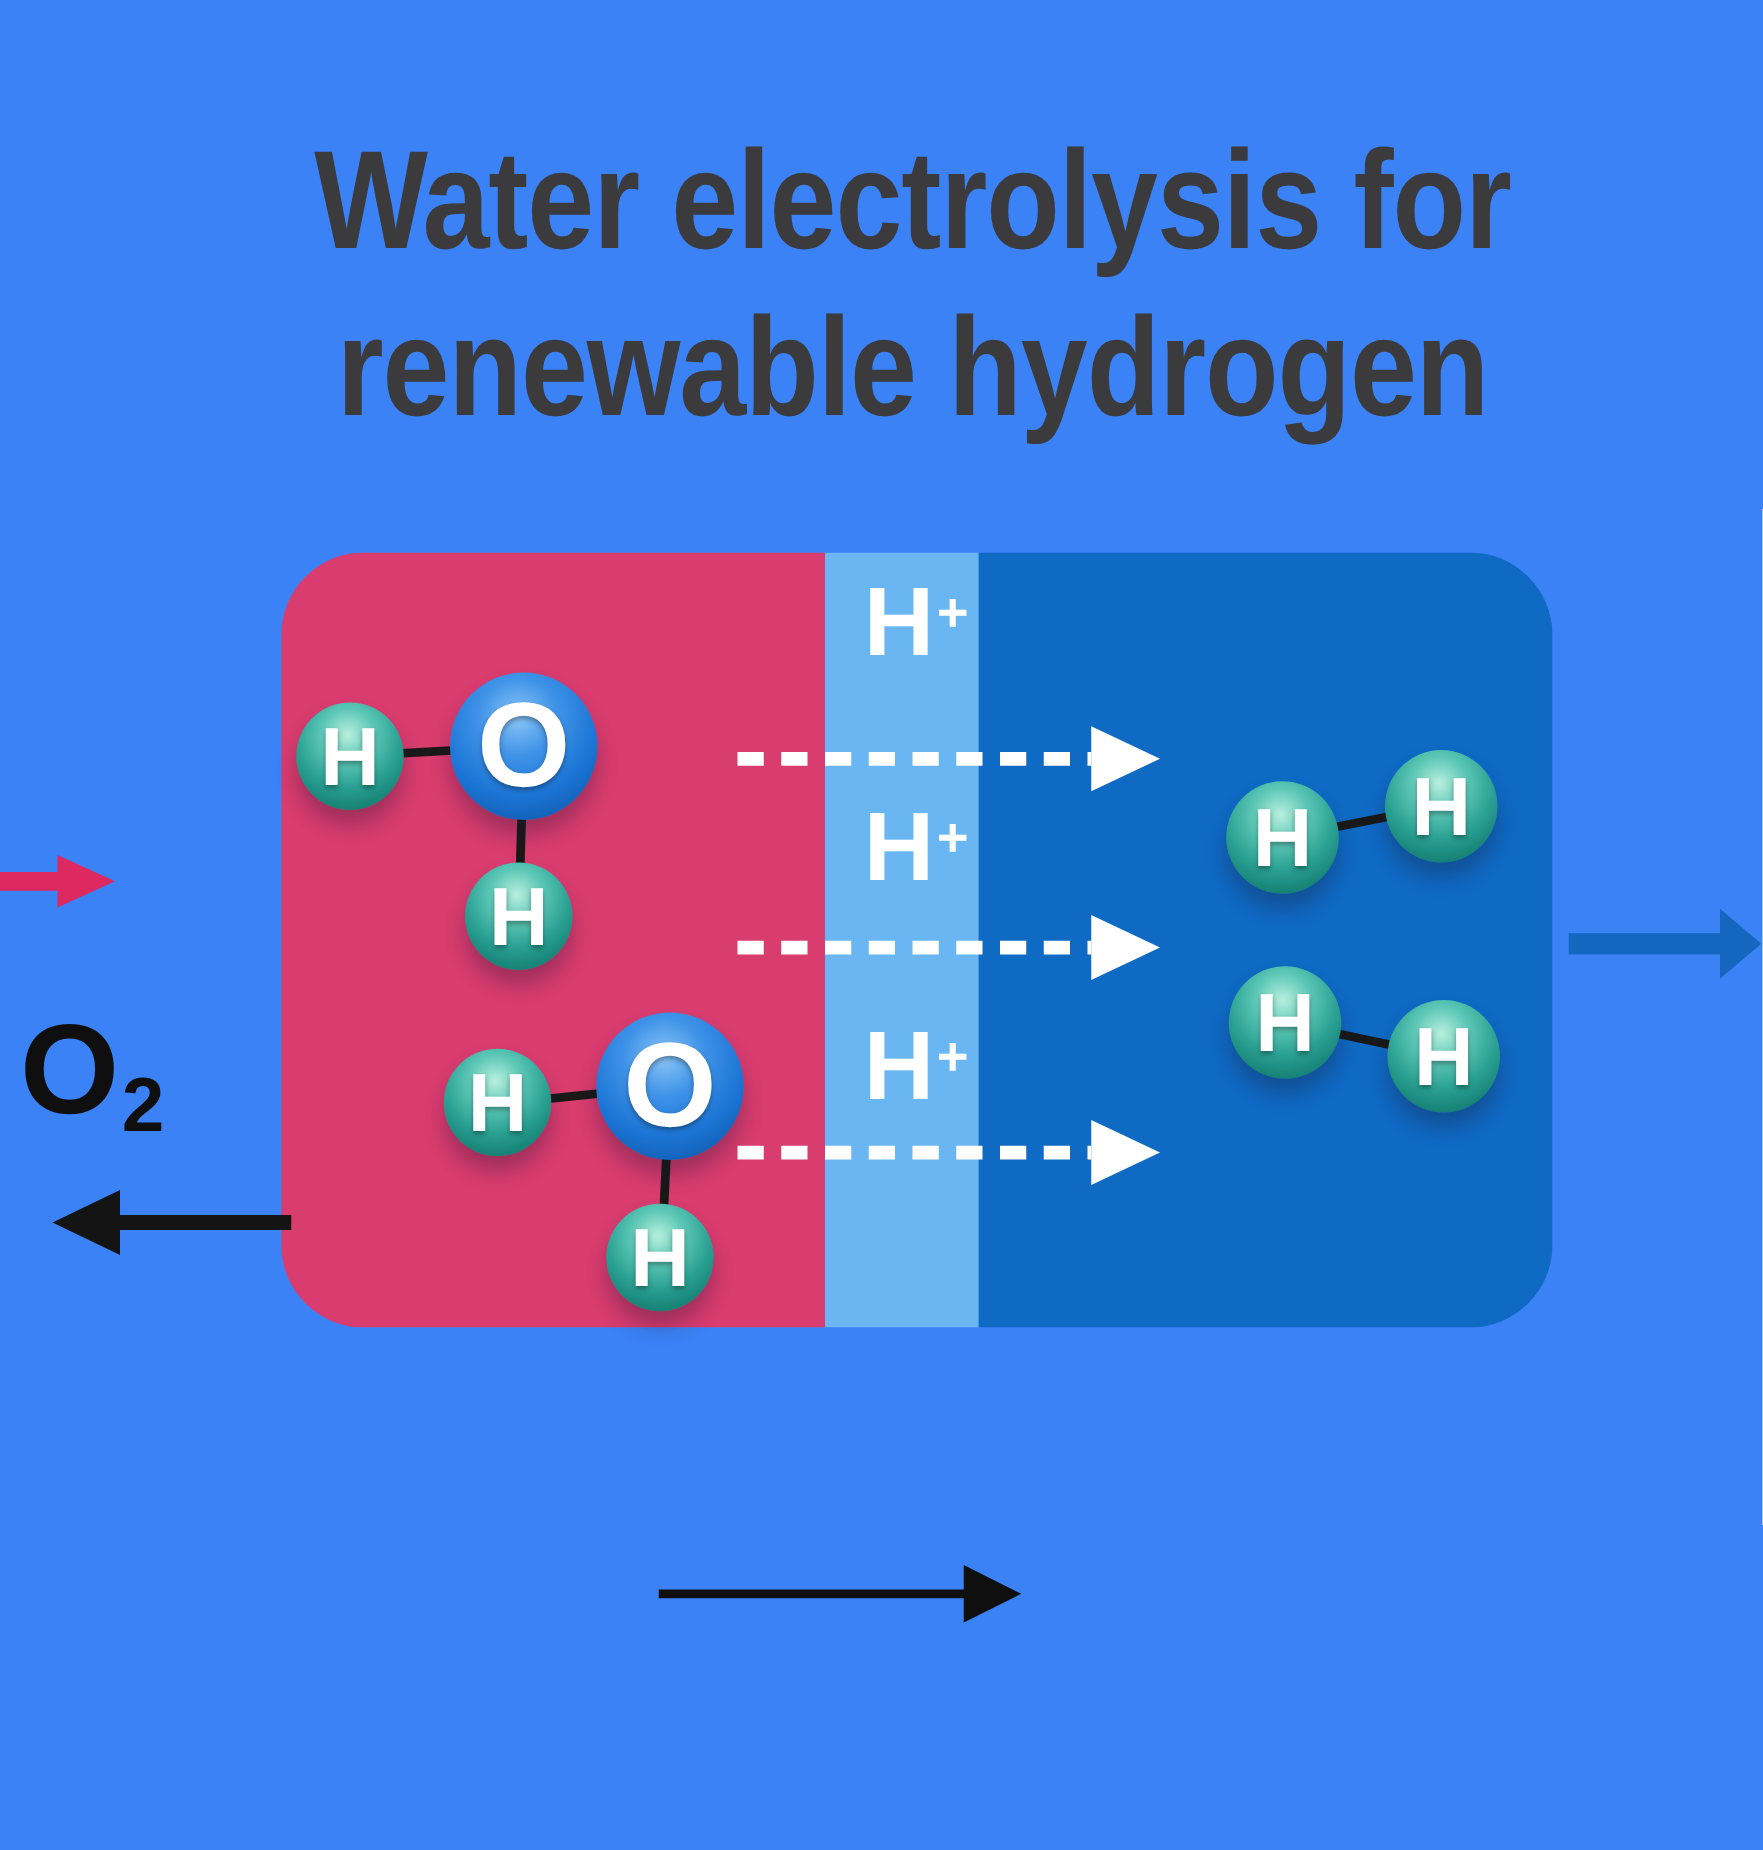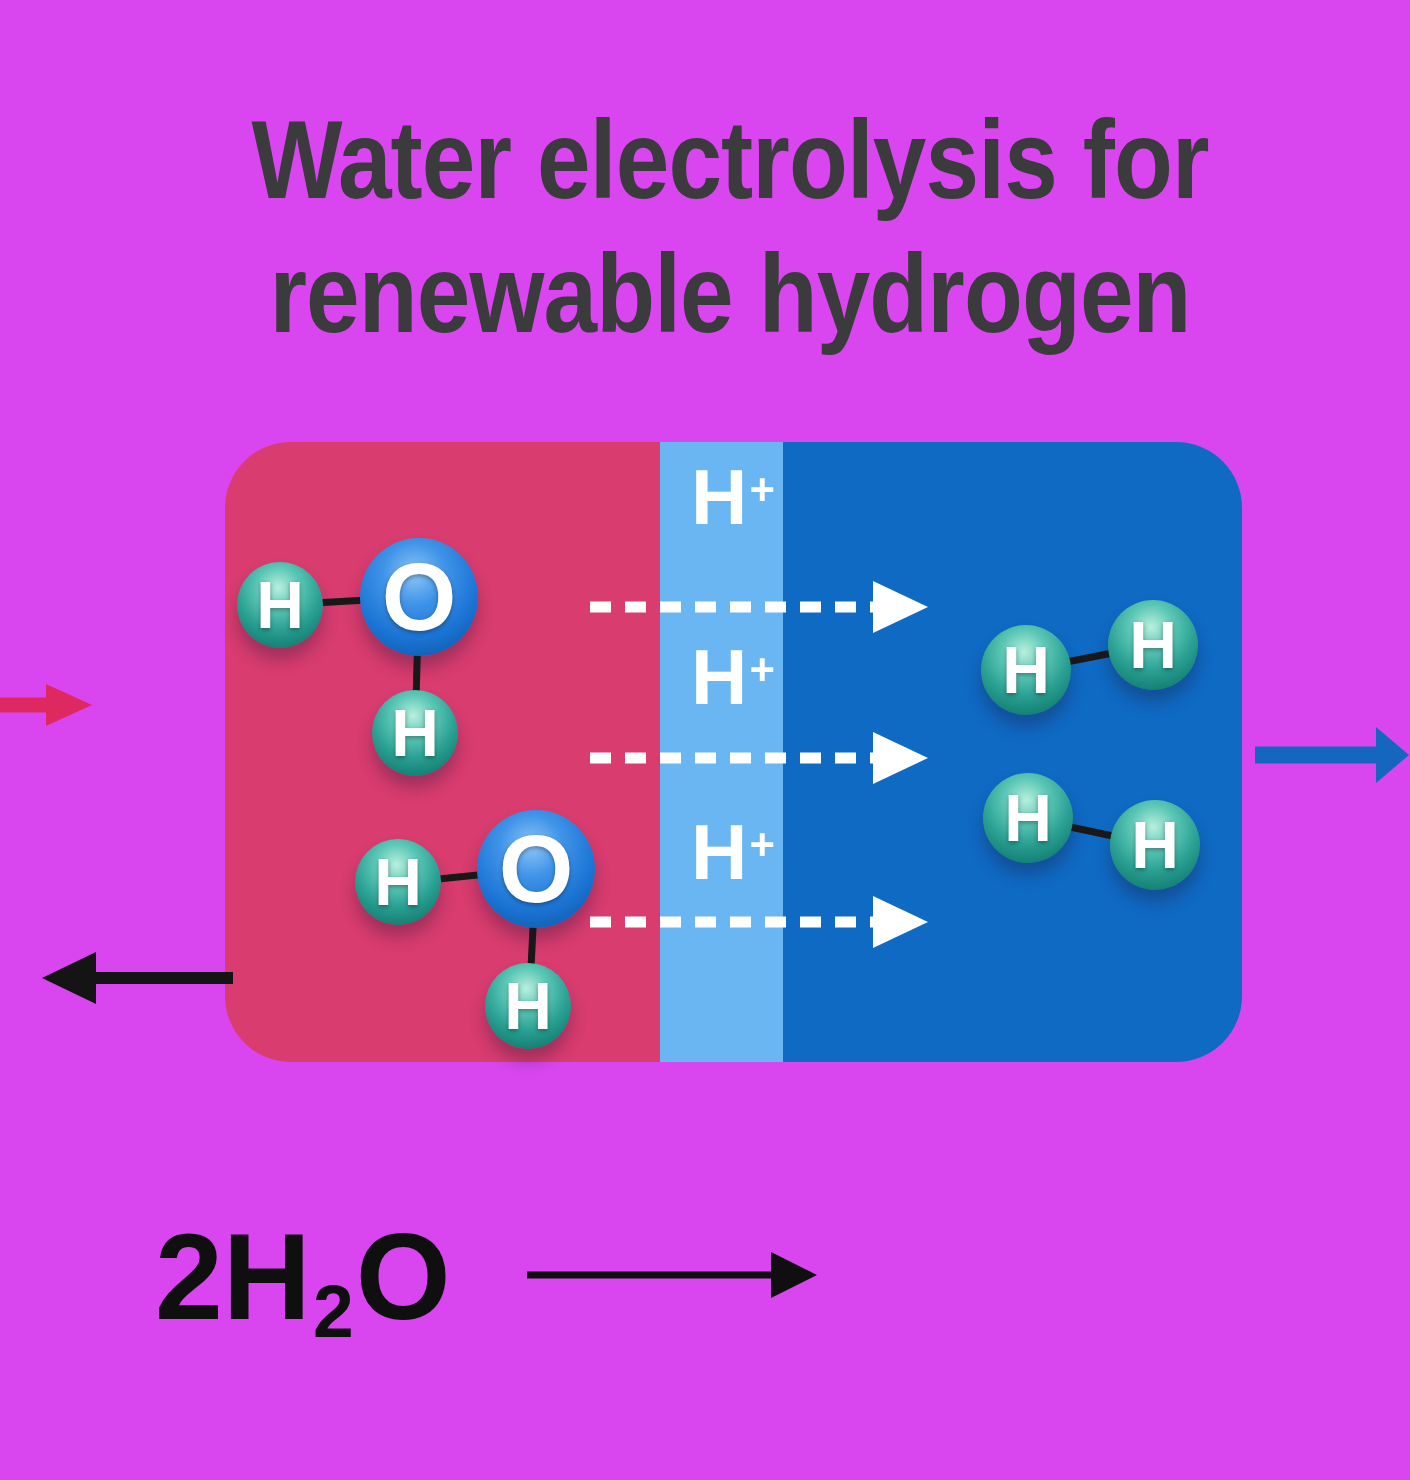--- a/index.html
+++ b/index.html
@@ -1,17 +1,17 @@
 <!DOCTYPE html>
 <html><head>
 <meta charset="utf-8">
 <style>
   html,body{margin:0;padding:0;background:#fff;}
   .canvas{
-    position:relative;width:1410px;height:1480px;background:#d946ef;overflow:hidden;
+    position:relative;width:1410px;height:1480px;background:#3b82f6;overflow:hidden;
     font-family:"Liberation Sans","DejaVu Sans",sans-serif;
   }
   .title{
     position:absolute;left:25px;top:93px;width:1410px;text-align:center;
     font-weight:bold;font-size:112px;line-height:1.2;color:#3b3b3d;
     transform:scaleX(0.86);transform-origin:50% 0;letter-spacing:-1px;
   }
   .cell{
     position:absolute;left:225px;top:442px;width:1017px;height:620px;
     border-radius:66px;overflow:hidden;display:flex;
@@ -143,16 +143,16 @@
 
   <div class="group">
     <div class="atom atom-h small" style="left:983px;top:773px;width:90px;height:90px;">
         <span>H</span>
       </div>
     <div class="atom atom-h small" style="left:1110px;top:800px;width:90px;height:90px;">
         <span>H</span>
       </div>
   </div>
 
+  <div class="o2-label"><span>O</span><span class="sub">2</span></div>
 
-  <div class="equation eq-react"><span>2H</span><span class="sub">2</span><span>O</span></div>
 
 </div>
 
 </body></html>

